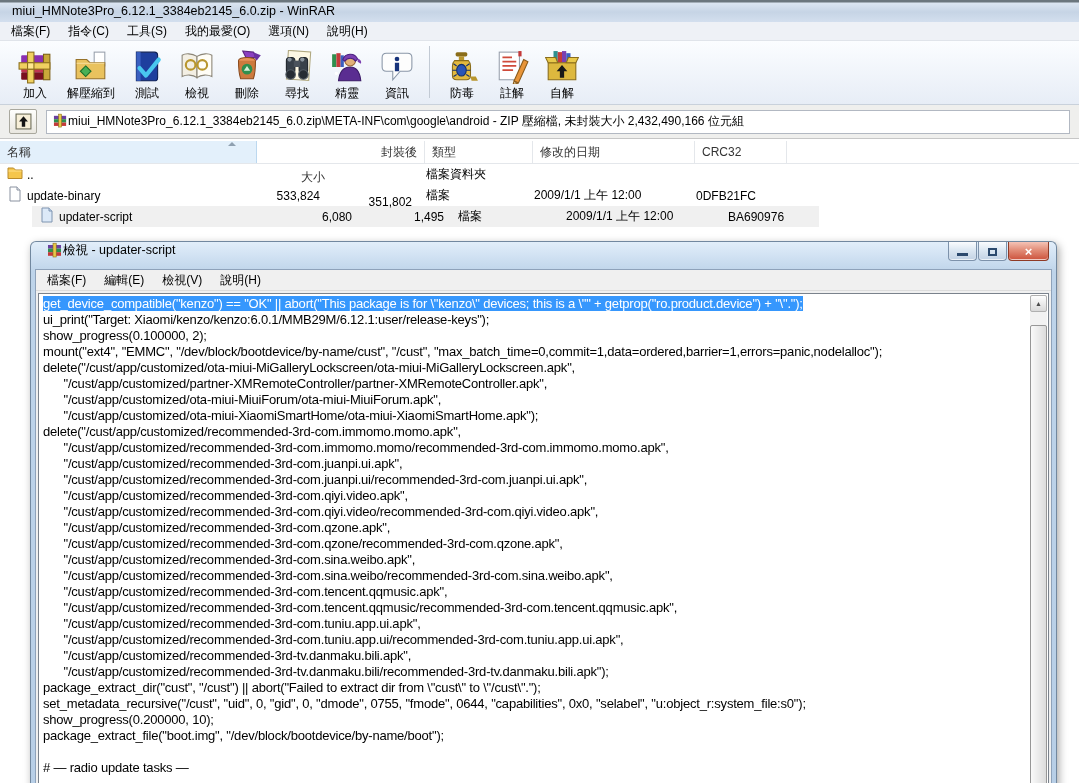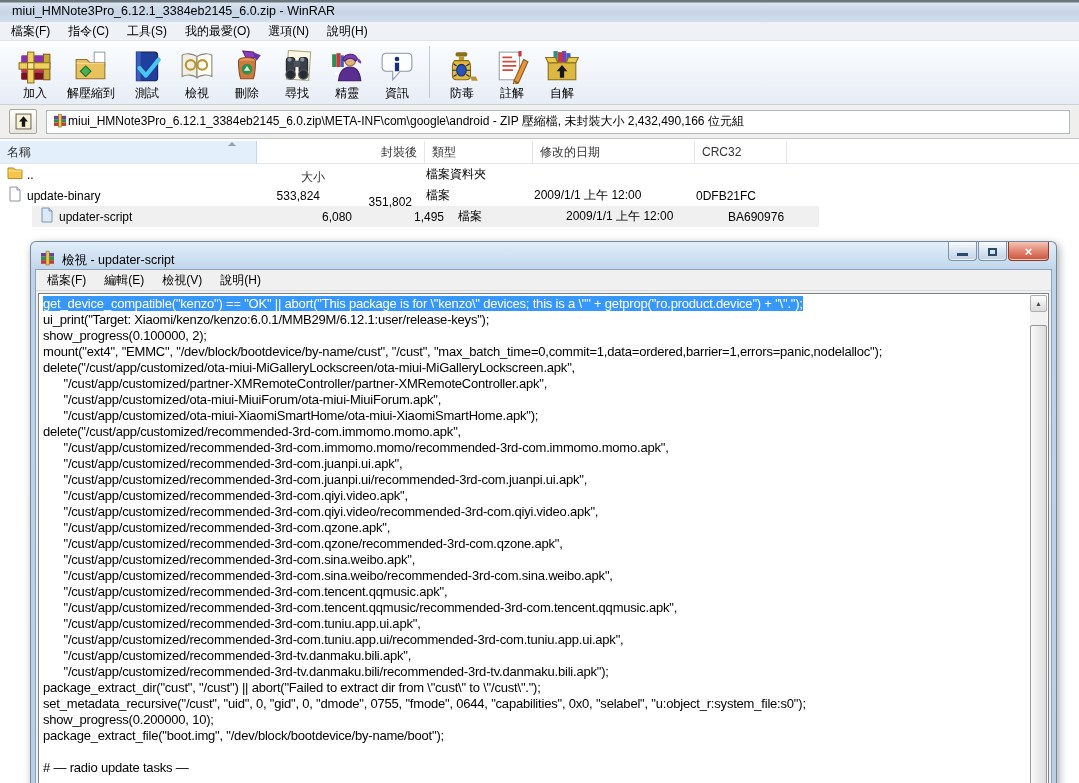--- a/index.html
+++ b/index.html
@@ -42,21 +42,21 @@
   .lrow.shaded { background:#f0f0f0;margin-left:32px; }
   .lcell { padding:0 7px; display:flex; align-items:center; gap:4px; white-space:nowrap; overflow:hidden; }
   .lcell svg { width:16px; height:16px; flex:none; }
   .al-r { justify-content:flex-end; }
 
   
   .viewer { position:absolute; left:30px; top:241px; width:1027px; height:580px;
             background:linear-gradient(#e2eefa, #bed4ea 30px, #b7cee6);
             border:1px solid #72889f; border-bottom:none; border-radius:6px 6px 0 0;
             box-shadow:2px 3px 9px rgba(0,0,0,.35); }
-  .viewer-titlebar { height:27px; display:flex; align-items:flex-end; gap:6px; padding:0 9px; position:relative; }
+  .viewer-titlebar { height:27px; display:flex; align-items:flex-start; gap:0; padding:0 16px; position:relative; }
   .viewer-titlebar svg { width:16px; height:16px; }
   .viewer-title { font-size:12.5px; }
   .viewer-controls { position:absolute; top:0; right:7px; display:flex; gap:1px; }
   .vbtn { width:29px; height:19px; border:1px solid #7d92ab; border-top:none; border-radius:0 0 4px 4px;
           background:linear-gradient(#fafcfe, #dce7f2 45%, #c2d2e4); display:flex; align-items:center; justify-content:center;
           box-shadow:inset 0 -1px 0 rgba(255,255,255,.7); }
   .vbtn.close { width:41px; background:linear-gradient(#f4c3b6, #e28d78 45%, #cc513b); border-color:#8e3a26;
                 color:#fff; font-weight:bold; font-size:13px; line-height:1; }
   .glyph-min { width:11px; height:3px; background:#2c4a6e; margin-top:7px; }
   .glyph-res { width:9px; height:8px; border:2px solid #2c4a6e; margin-top:2px; }

